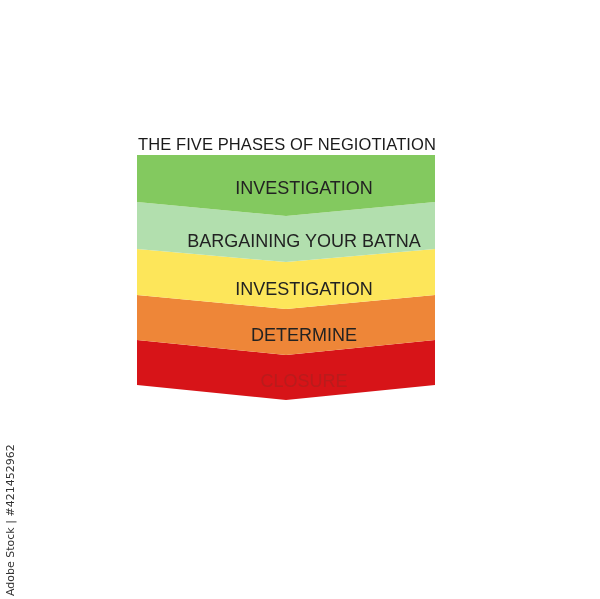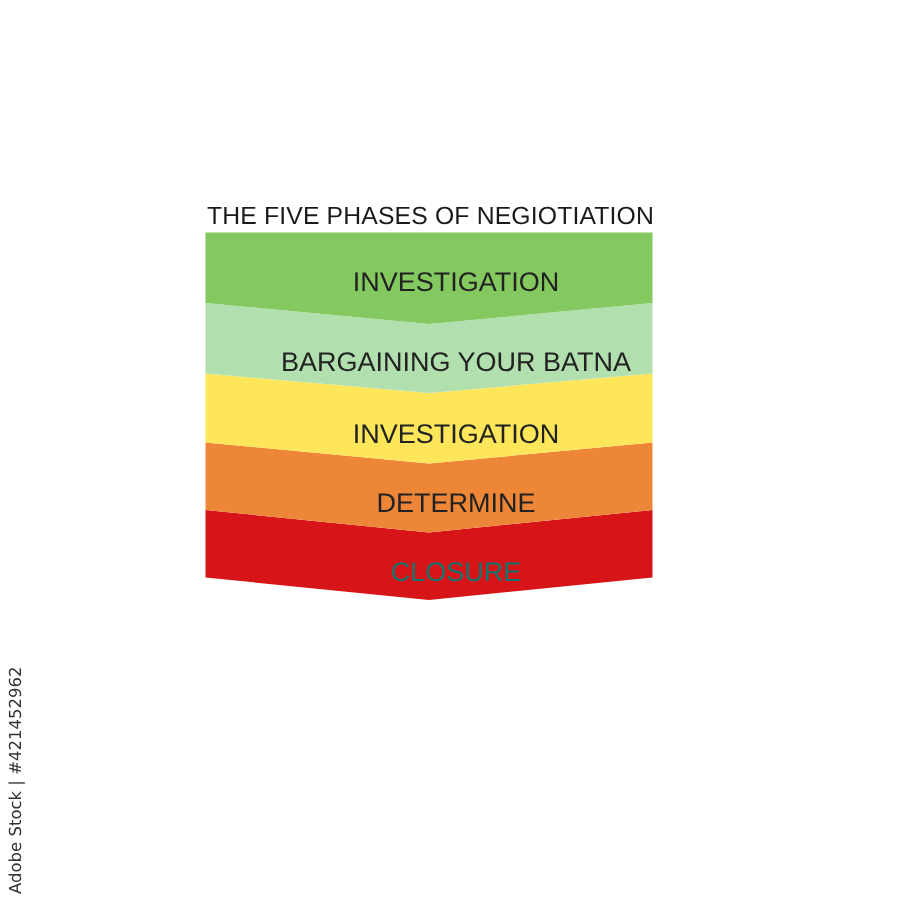--- a/index.html
+++ b/index.html
@@ -20,15 +20,15 @@
   <polygon fill="#ee8638" points="137,295 286,309 435,295 435,340 286,355 137,340"></polygon>
   <polygon fill="#fde65a" points="137,249 286,262 435,249 435,295 286,309 137,295"></polygon>
   <polygon fill="#b2dfae" points="137,202 286,216 435,202 435,249 286,262 137,249"></polygon>
   <polygon fill="#83c95f" points="137,155 435,155 435,202 286,216 137,202"></polygon>
 </svg>
 
 <div class="band-label" style="top:178px">INVESTIGATION</div>
 <div class="band-label" style="top:231px">BARGAINING YOUR BATNA</div>
 <div class="band-label" style="top:279px">INVESTIGATION</div>
 <div class="band-label" style="top:325px">DETERMINE</div>
-<div class="band-label" style="top:371px; color:#0f766e">CLOSURE</div>
+<div class="band-label" style="top:371px; color:#b91c1c">CLOSURE</div>
 
 <div class="credit">Adobe Stock | #421452962</div>
 
 </body></html>

